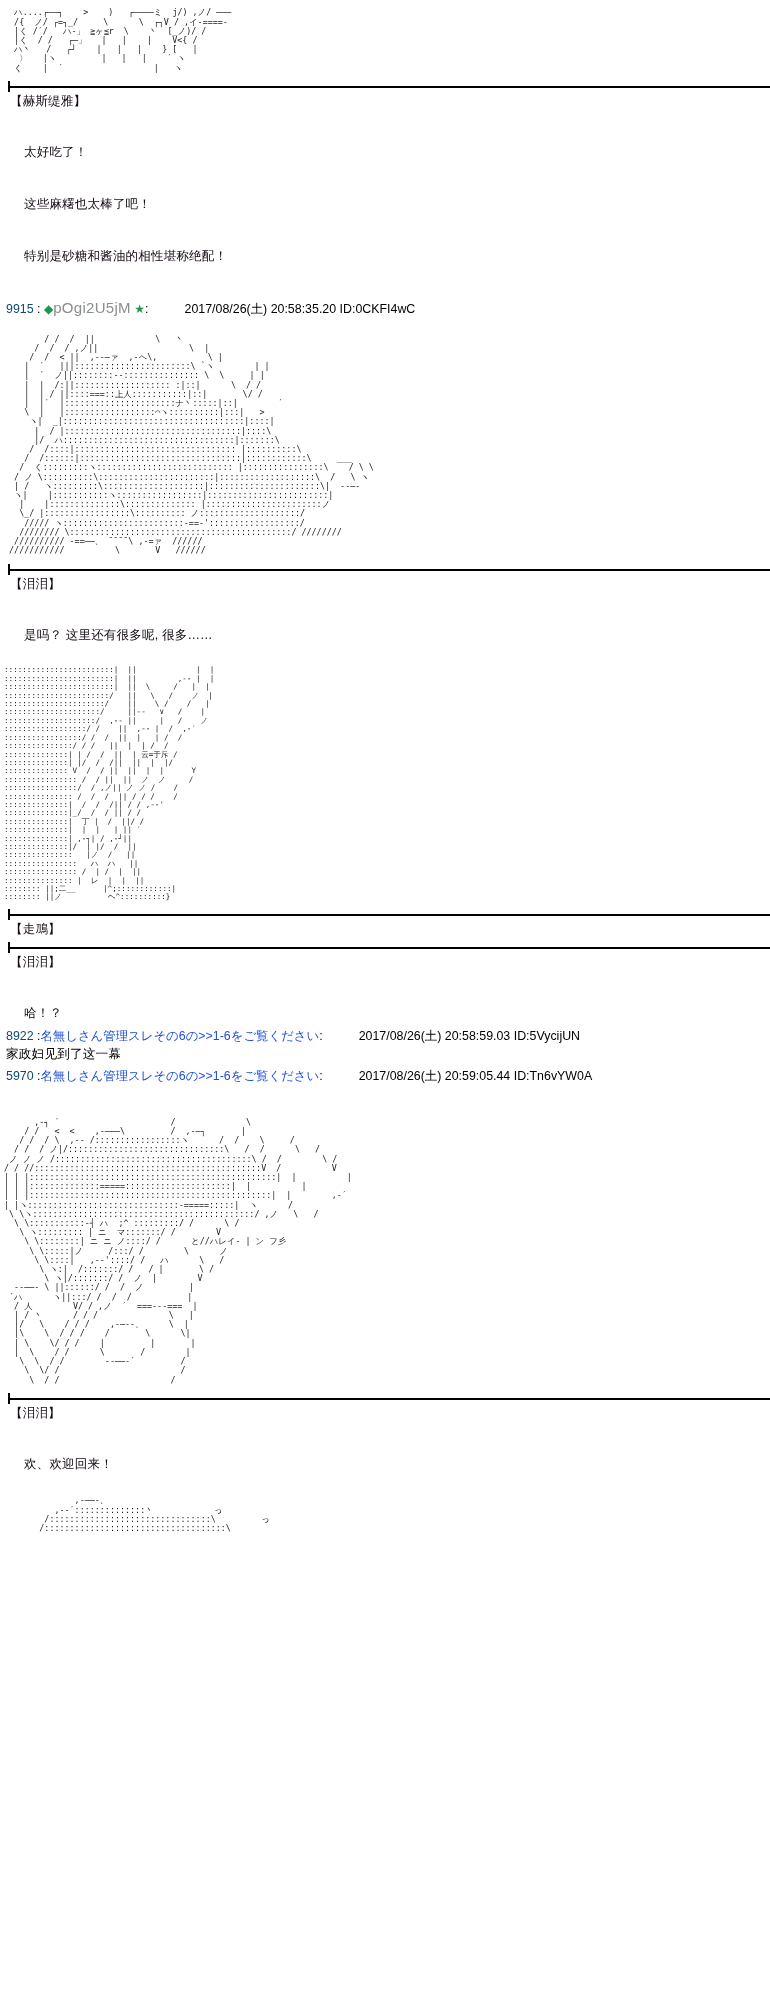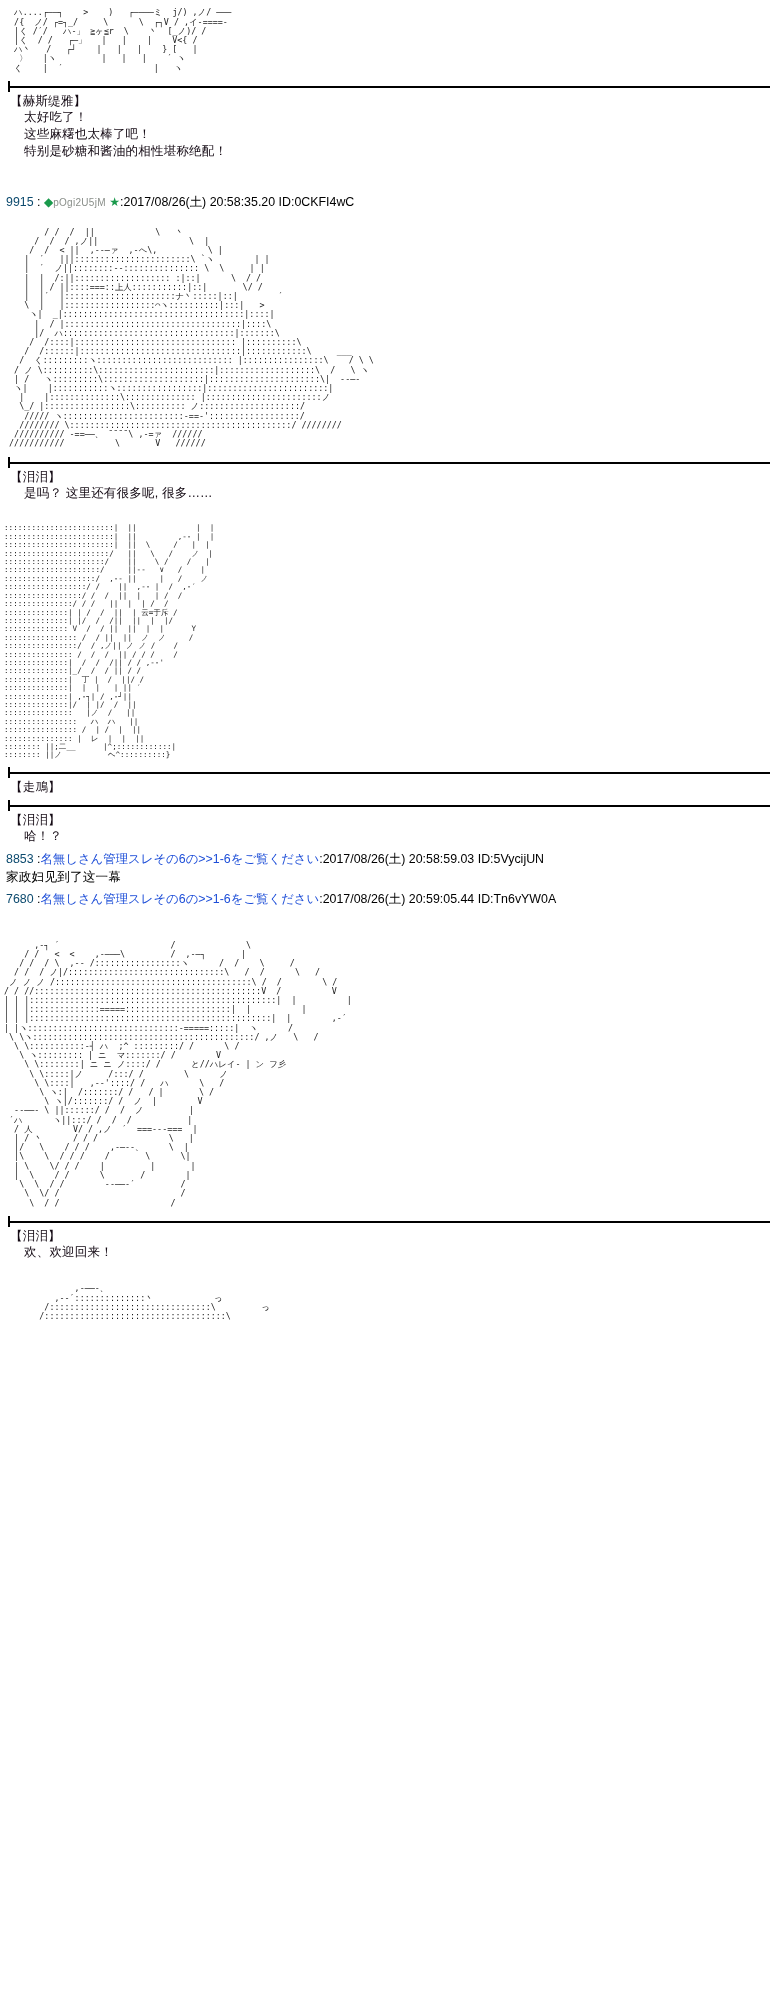--- a/index.html
+++ b/index.html
@@ -71,40 +71,41 @@
     font-size: 12.5px;
     line-height: 16px;
     letter-spacing: 0.2px;
   }
   .speech .line {
     display: block;
     font-size: 12.5px;
     line-height: 17px;
     padding-left: 14px;
     letter-spacing: 0.2px;
+    margin-top: 35px;
   }
 
   
   .posthead {
     font-size: 12.4px;
     line-height: 17px;
     padding: 3px 0 0 6px;
     white-space: nowrap;
     letter-spacing: 0px;
   }
   .posthead .num { color: #0c4a6e; }
   .posthead .colon { color: #000; }
   .posthead .trip-diamond { color: #1a9a4c; font-size: 12px; }
   .posthead .trip-star { color: #1a9a4c; font-size: 12px; }
   .posthead .trip-code {
     color: #8a8f8a;
-    font-size: 10px;
+    font-size: 15px;
     letter-spacing: 0.3px;
   }
-  .posthead .date { color: #000; }
+  .posthead .date { color: #000; margin-left: 36px; }
   .posthead .uid { color: #000; }
   .posthead .name-anon { color: #1d4ed8; }
 
   .postbody {
     font-size: 12.6px;
     line-height: 18px;
     padding: 0 0 2px 6px;
     letter-spacing: 0.2px;
   }
   .gap8 { height: 8px; }
@@ -212,26 +213,26 @@
   </div>
 
   <div class="sep"></div>
 
   <div class="speech">
     <span class="who">【泪泪】</span>
     <span class="line">哈！？</span>
   </div>
 
   <div class="posthead">
-    <span class="num">8853</span><span class="colon"> :</span><span class="name-anon">名無しさん管理スレその6の&gt;&gt;1-6をご覧ください</span><span class="colon">:</span><span class="date">2017/08/26(土) 20:58:59.03</span> <span class="uid">ID:5VycijUN</span>
+    <span class="num">8922</span><span class="colon"> :</span><span class="name-anon">名無しさん管理スレその6の&gt;&gt;1-6をご覧ください</span><span class="colon">:</span><span class="date">2017/08/26(土) 20:58:59.03</span> <span class="uid">ID:5VycijUN</span>
   </div>
   <div class="postbody">家政妇见到了这一幕</div>
 
   <div class="posthead">
-    <span class="num">7680</span><span class="colon"> :</span><span class="name-anon">名無しさん管理スレその6の&gt;&gt;1-6をご覧ください</span><span class="colon">:</span><span class="date">2017/08/26(土) 20:59:05.44</span> <span class="uid">ID:Tn6vYW0A</span>
+    <span class="num">5970</span><span class="colon"> :</span><span class="name-anon">名無しさん管理スレその6の&gt;&gt;1-6をご覧ください</span><span class="colon">:</span><span class="date">2017/08/26(土) 20:59:05.44</span> <span class="uid">ID:Tn6vYW0A</span>
   </div>
 
   <div class="gap16"></div>
 
 
   <div class="gap8"></div>
 
   <pre class="aa">      ,-┐ ′                      /              \
     / /   &lt;  &lt;    ,-───\         /  ,-─┐       |
    / /  / \  ,-‐ /:::::::::::::::::ヽ      /  /    \     /

